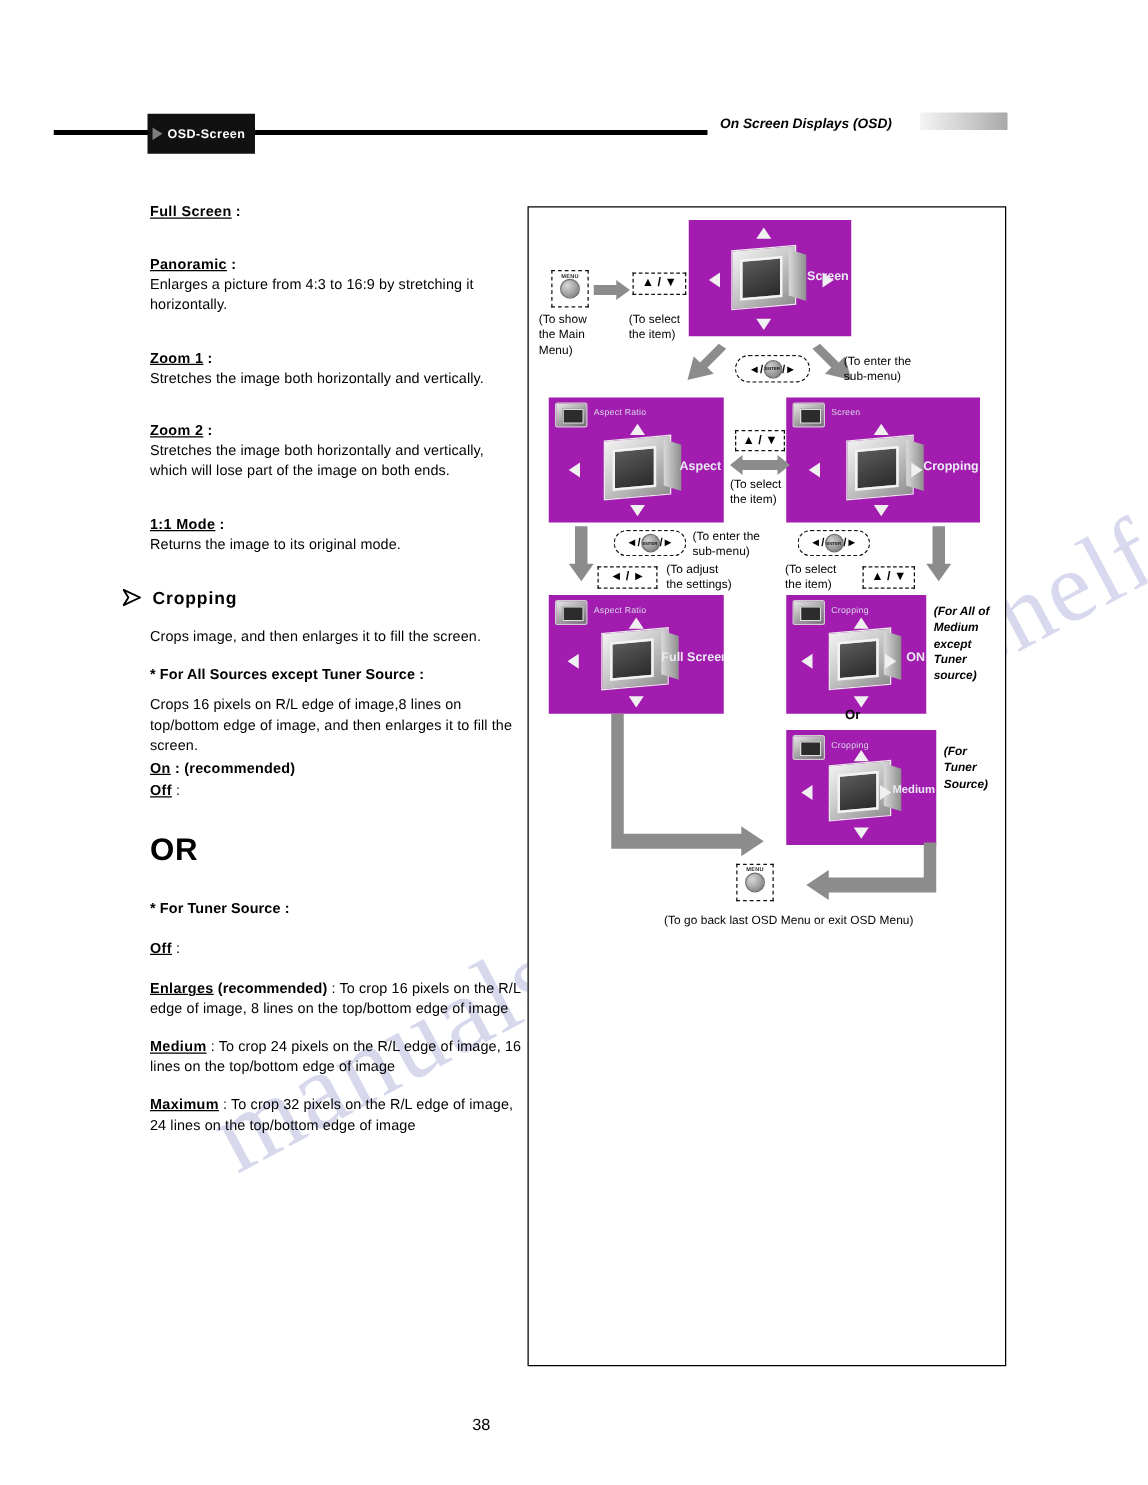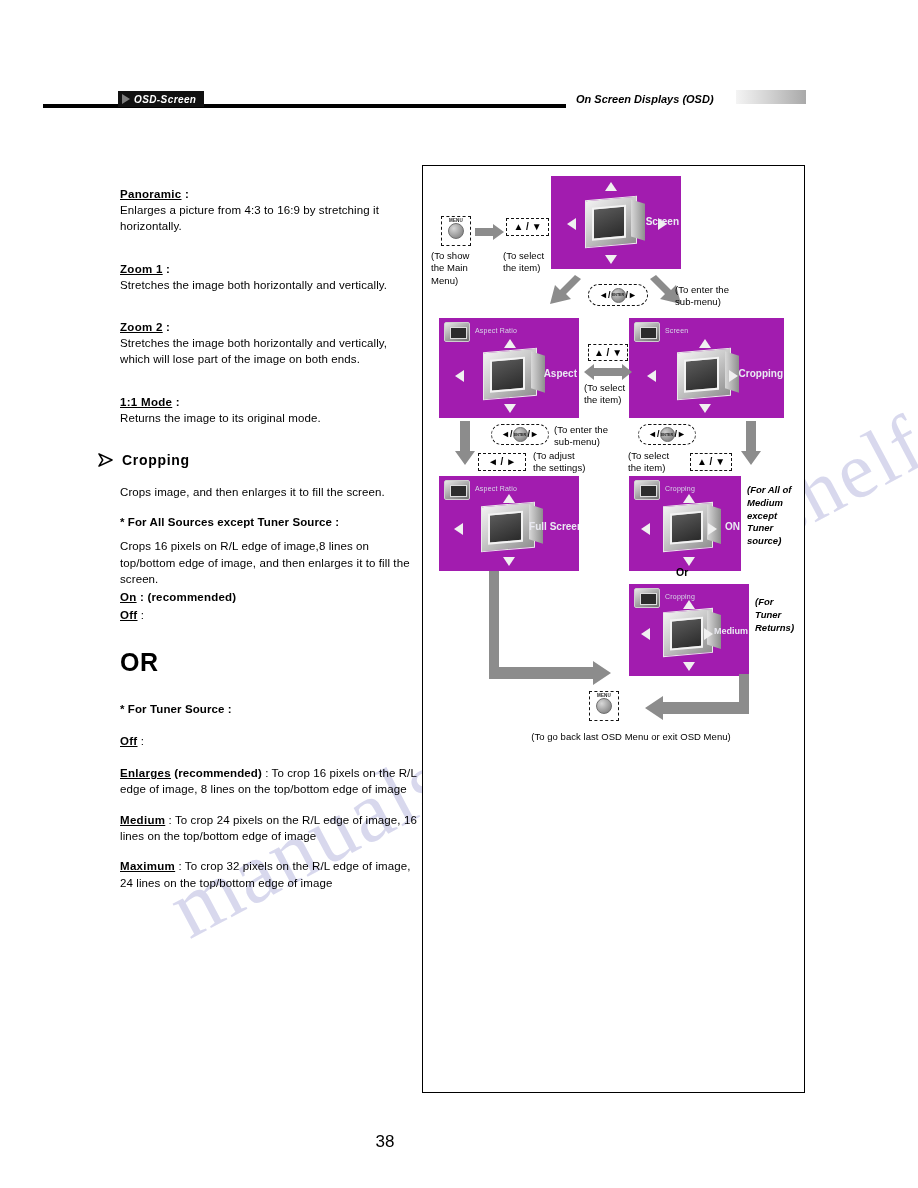--- a/index.html
+++ b/index.html
@@ -28,24 +28,23 @@
   .wm1 { left: 150px; top: 760px; }
   .wm2 { left: 520px; top: 450px; font-size: 80px; }
 
   
   .hdr-rule {
     position: absolute; left: 43px; top: 104px;
     width: 523px; height: 4px; background: #000;
   }
   .hdr-tab {
     position: absolute; left: 118px; top: 91px;
-    height: 16px; background: #111;
+    height: 32px; background: #111;
     display: flex; align-items: center;
     padding: 0 8px 0 4px;
-    font-style: italic;
   }
   .hdr-tab .tri {
     width: 0; height: 0;
     border-top: 5px solid transparent;
     border-bottom: 5px solid transparent;
     border-left: 8px solid #7d7d7d;
     margin-right: 4px;
   }
   .hdr-tab .lbl {
     color: #fff; font-size: 10px; font-weight: 700;
@@ -194,21 +193,21 @@
     position: absolute; font-size: 9.5px; font-style: italic;
     font-weight: 700; line-height: 1.35; white-space: pre-line;
   }
   .or-mid { position:absolute; font-size: 10.5px; font-weight: 700; }
 
   
   svg.arw { position: absolute; overflow: visible; }
 
   .page-num {
     position: absolute; left: 0; top: 1132px; width: 770px;
-    text-align: center; font-size: 17px;
+    text-align: center; font-size: 13px;
   }
 </style>
 </head>
 <body>
 
 <div id="page">
 
   <div class="watermark wm1">manualshelf</div>
   <div class="watermark wm2">manualshelf.com</div>
 
@@ -216,20 +215,21 @@
   <div class="hdr-tab">
     <span class="tri"></span>
     <span class="lbl">OSD-Screen</span>
   </div>
   <div class="hdr-right">On Screen Displays (OSD)</div>
   <div class="hdr-grad"></div>
 
   <div class="left-col">
 
     <div class="blk">
+      <div><span class="term">Full Screen</span><span class="term-line"> :</span></div>
     </div>
     <div class="gap-md"></div>
 
     <div class="blk">
       <div><span class="term">Panoramic</span><span class="term-line"> :</span></div>
       <div class="body-txt">Enlarges a picture from 4:3 to 16:9 by stretching it horizontally.</div>
     </div>
     <div class="gap-md"></div>
 
     <div class="blk">
@@ -436,21 +436,21 @@
       <div class="cube" style="left:34px; top:26px; width:50px; height:45px;"></div>
       <div class="navtri up" style="left:54px; top:16px;"></div>
       <div class="navtri down" style="left:54px; bottom:5px;"></div>
       <div class="navtri left" style="left:12px; top:44px;"></div>
       <div class="navtri right" style="right:36px; top:44px;"></div>
       <div class="side-lbl" style="right:1px; top:42px; font-size:9px;">Medium</div>
     </div>
 
     <div class="cap-it" style="left:332px; top:430px; width:56px;">(For
 Tuner
-Returns)</div>
+Source)</div>
 
     <svg class="arw" style="left:60px; top:405px;" width="140" height="125" viewBox="0 0 140 125">
       <path d="M6 0 H16 V96 H110 V90 L128 102 L110 114 V108 H6 Z" fill="#8c8c8c"></path>
     </svg>
 
     <svg class="arw" style="left:212px; top:508px;" width="120" height="52" viewBox="0 0 120 52">
       <path d="M114 0 H104 V28 H28 V22 L10 34 L28 46 V40 H114 Z" fill="#8c8c8c"></path>
     </svg>
 
     <div class="menu-btn" style="left:166px; top:525px; width:30px; height:30px;">

